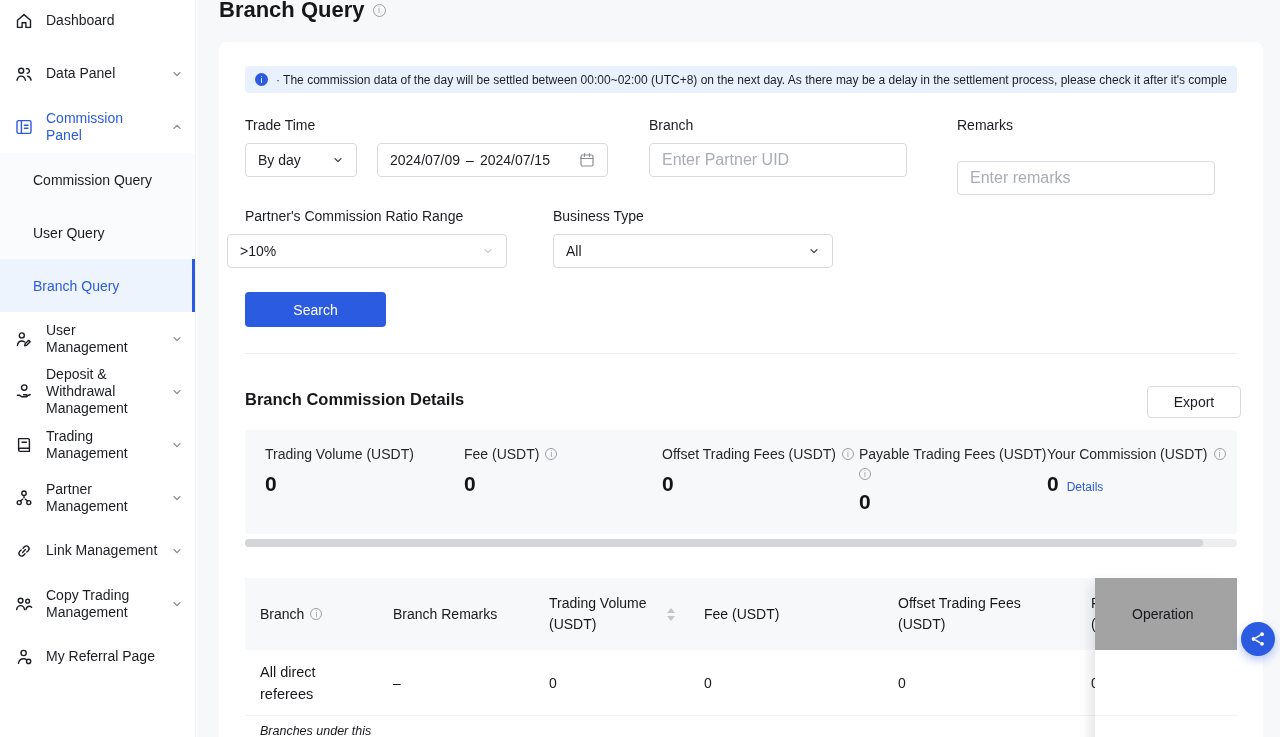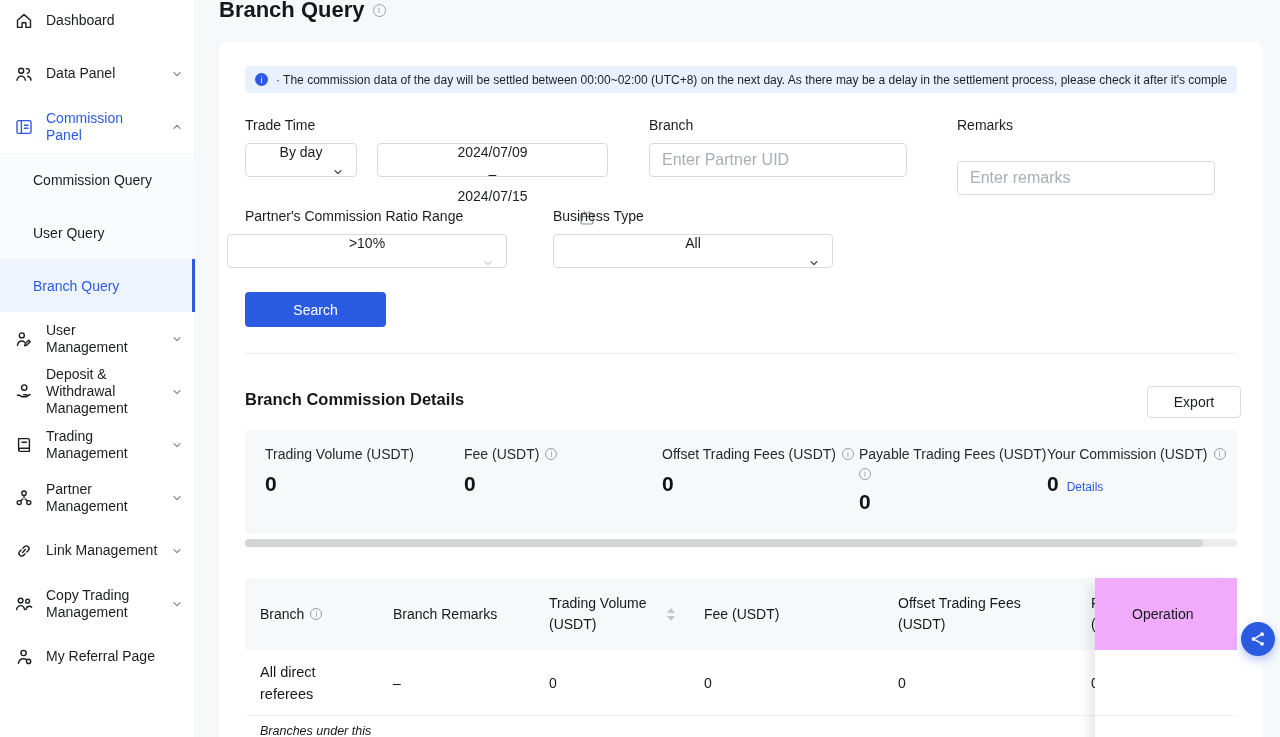--- a/index.html
+++ b/index.html
@@ -37,21 +37,21 @@
           background:#fff; border-radius:8px; }
 
   .banner { position:absolute; left:26px; top:24px; width:992px; height:27px;
             background:#e8f1fd; border-radius:4px; display:flex; align-items:center;
             gap:8px; padding:0 10px; }
   .banner-text { font-size:12px; color:#1d1f24; white-space:nowrap; overflow:hidden; }
 
   .flabel { position:absolute; font-size:14px; color:#1b1d22; }
   .ctl { position:absolute; height:34px; border:1px solid #d8dade; border-radius:4px;
          background:#fff; display:flex; align-items:center; gap:6px; padding:0 12px;
-         font-size:14px; color:#1b1d22; cursor:pointer;flex-direction:column; }
+         font-size:14px; color:#1b1d22; cursor:pointer; }
   .chev-end { margin-left:auto; display:flex; }
   .chev-dark { color:#3c3e44; } .chev-light { color:#c7cad0; }
   .tinput { position:absolute; height:34px; border:1px solid #d8dade; border-radius:4px;
             padding:0 12px; font-size:16px; color:#1b1d22; font-family:inherit; outline:none; }
   .tinput::placeholder { color:#a9adb5; }
 
   .search-btn { position:absolute; left:26px; top:250px; width:141px; height:35px;
                 background:#2b5be0; color:#fff; border:none; border-radius:4px;
                 font-size:14px; font-family:inherit; cursor:pointer; }
 
@@ -95,21 +95,21 @@
   .caret-up { width:0; height:0; border-left:4px solid transparent; border-right:4px solid transparent;
               border-bottom:5px solid #c3c6cb; }
   .caret-down { width:0; height:0; border-left:4px solid transparent; border-right:4px solid transparent;
                 border-top:5px solid #c3c6cb; }
   .tbody-row { height:66px; background:#fff; border-bottom:1px solid #f1f2f5; align-items:center; }
   .bcell { line-height:22px; font-size:14.5px; }
   .row2 { align-items:flex-start; border-bottom:none; }
   .row2 .tc0 { padding-top:8px; font-size:12.5px;font-style:italic; }
   .op-col { position:absolute; left:850px; top:0; width:142px; height:204px; background:#fff;
             box-shadow:-10px 0 12px -6px rgba(16,18,24,.12); z-index:2; }
-  .op-head { height:72px; background:#f0abfc; display:flex; align-items:center;
+  .op-head { height:72px; background:#a3a3a3; display:flex; align-items:center;
              padding-left:37px; font-size:14px; color:#17181c; }
   .op-cell { height:66px; border-bottom:1px solid #f1f2f5; }
   .op-cell:last-child { border-bottom:none; }
 
   .fab { position:absolute; left:1241px; top:622px; width:34px; height:34px; border-radius:50%;
          background:#2b5be0; display:flex; align-items:center; justify-content:center;
          box-shadow:0 4px 10px rgba(43,91,224,.35); cursor:pointer; z-index:5; }
 </style>
 </head>
 <body>

